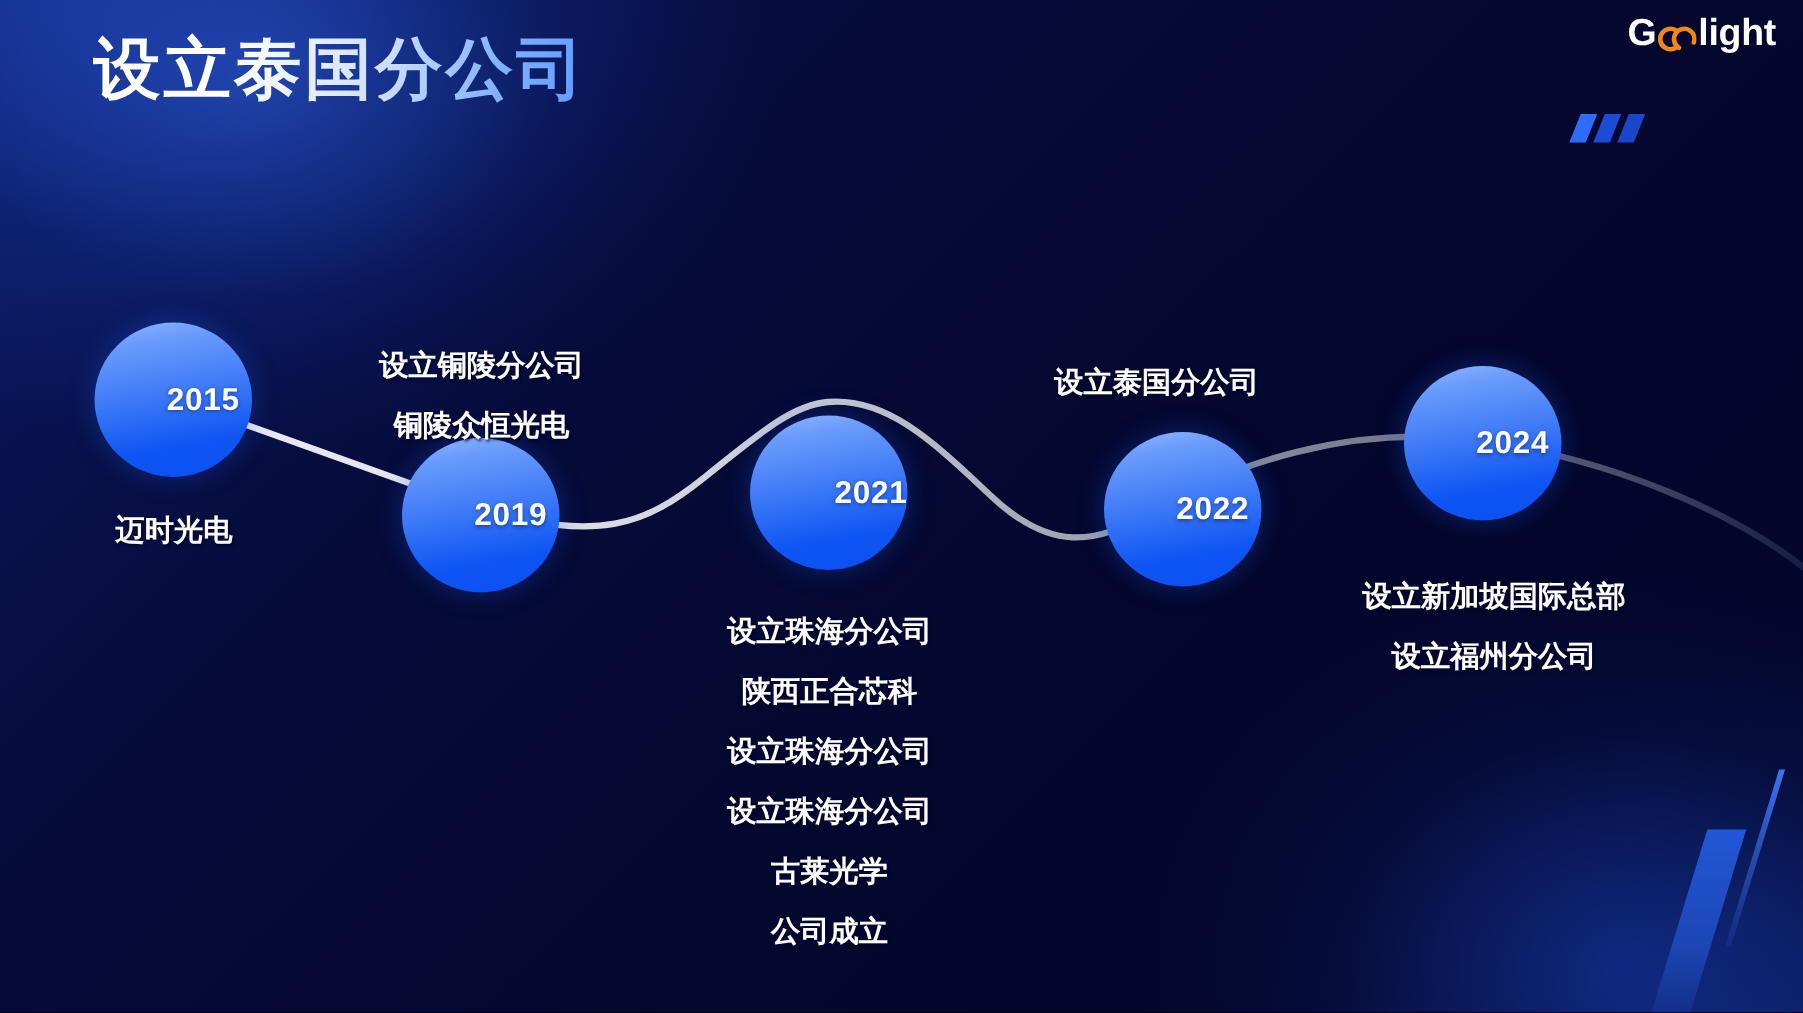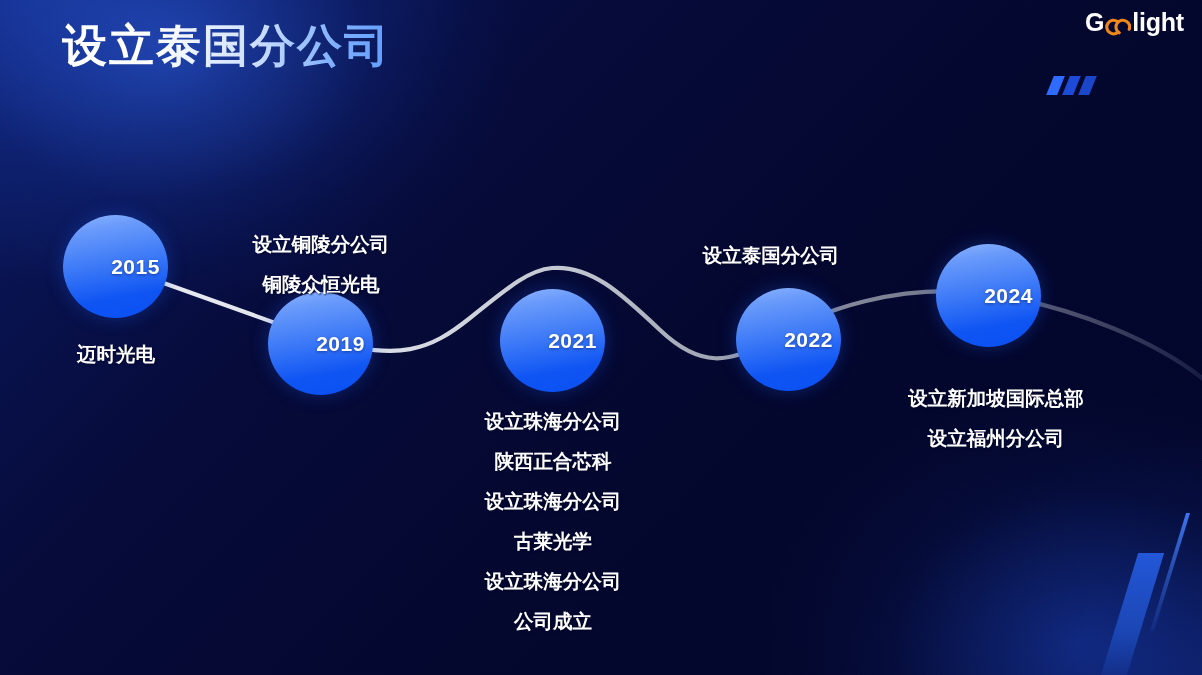--- a/index.html
+++ b/index.html
@@ -204,29 +204,29 @@
   </div>
 
   <div class="node" style="left:268px; top:292px; width:105px; height:103px;">
     <span class="year">2019</span>
   </div>
   <div class="note" style="left:240px; top:224px; width:162px;">
     <span class="line">设立铜陵分公司</span>
     <span class="line">铜陵众恒光电</span>
   </div>
 
-  <div class="node" style="left:500px; top:289px; width:105px; height:103px;">
+  <div class="node" style="left:500px; top:277px; width:105px; height:103px;justify-content:flex-end;">
     <span class="year">2021</span>
   </div>
   <div class="note" style="left:472px; top:401px; width:162px;">
     <span class="line">设立珠海分公司</span>
     <span class="line">陕西正合芯科</span>
     <span class="line">设立珠海分公司</span>
+    <span class="line">设立珠海分公司</span>
     <span class="line">古莱光学</span>
-    <span class="line">设立珠海分公司</span>
     <span class="line">公司成立</span>
   </div>
 
   <div class="node" style="left:736px; top:288px; width:105px; height:103px;">
     <span class="year">2022</span>
   </div>
   <div class="note" style="left:690px; top:235px; width:162px;">
     <span class="line">设立泰国分公司</span>
   </div>
 

